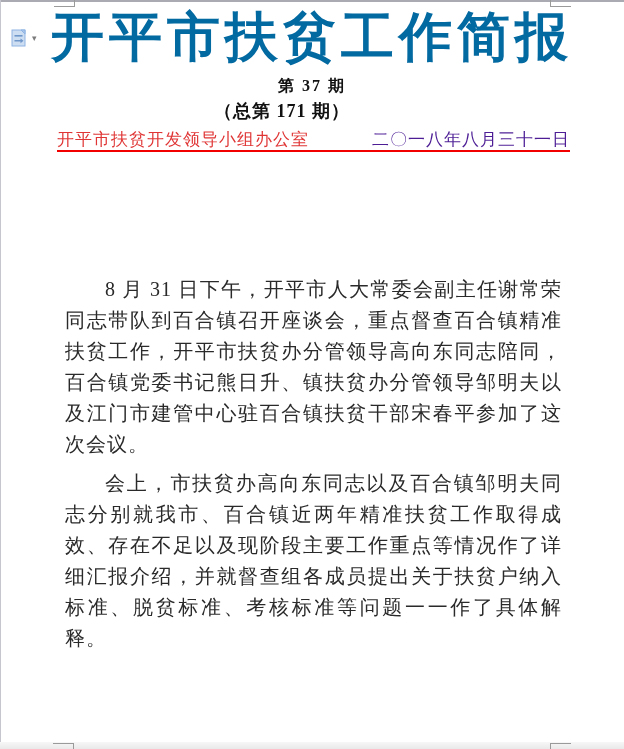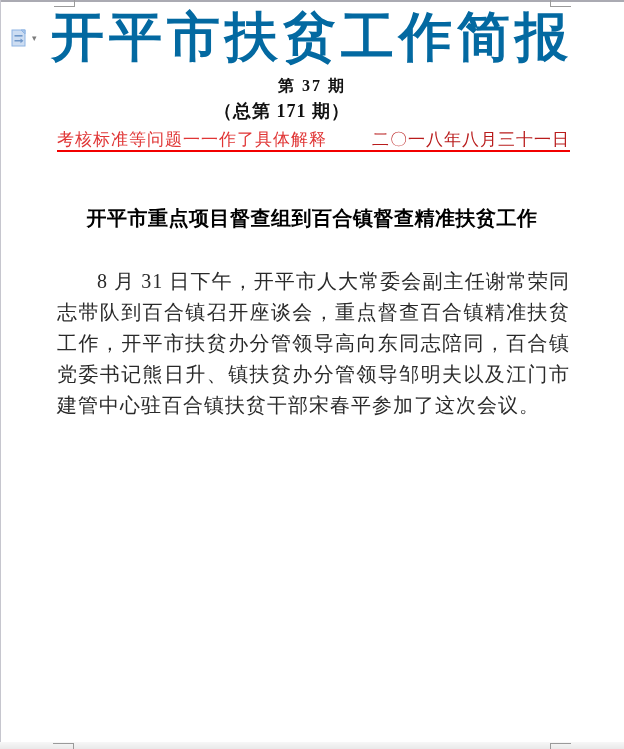--- a/index.html
+++ b/index.html
@@ -24,28 +24,28 @@
   
   .title{position:absolute;left:0;top:8px;width:624px;text-align:center;
     color:#0369a1;font-size:53px;font-weight:bold;letter-spacing:5px;line-height:58px;white-space:nowrap;}
   .issue{position:absolute;left:0;top:76px;width:624px;text-align:center;
     color:#111;font-size:16px;font-weight:bold;letter-spacing:2px;}
   .total-issue{position:absolute;left:0;top:99px;width:564px;text-align:center;
     color:#111;font-size:18px;font-weight:bold;letter-spacing:1px;}
   .office-row{position:absolute;left:57px;top:128px;width:513px;display:flex;
     justify-content:space-between;align-items:baseline;}
   .office{color:#e03535;font-size:17px;letter-spacing:1px;}
-  .issue-date{color:#b91c1c;font-size:17px;letter-spacing:1px;}
+  .issue-date{color:#4c1d95;font-size:17px;letter-spacing:1px;}
   .red-rule{position:absolute;left:57px;top:150px;width:513px;height:2px;background:#f20000;}
   
   .article-heading{position:absolute;left:0;top:205px;width:624px;text-align:center;
     color:#000;font-size:20px;font-weight:bold;letter-spacing:0.5px;}
   .body-text{position:absolute;left:57px;top:266px;width:513px;color:#2a2a2a;
     font-size:20px;line-height:31px;text-align:justify;letter-spacing:1px;}
-  .body-text p{margin:0;text-indent:2em;}
+  .body-text p{margin:8px;text-indent:2em;}
 </style>
 </head>
 <body>
 
 <div id="page">
 
   <div class="top-edge"></div>
   <div class="left-edge"></div>
   <div class="bottom-strip"></div>
   <div class="crop tl"></div>
@@ -63,24 +63,24 @@
       </svg>
     </span>
     <span class="arrow">▾</span>
   </div>
 
   <div class="title">开平市扶贫工作简报</div>
   <div class="issue">第 37 期</div>
   <div class="total-issue">（总第 171 期）</div>
 
   <div class="office-row">
-    <span class="office">考核标准等问题一一作了具体解释</span>
+    <span class="office">开平市扶贫开发领导小组办公室</span>
     <span class="issue-date">二〇一八年八月三十一日</span>
   </div>
   <div class="red-rule"></div>
 
-  <div class="article-heading">开平市重点项目督查组到百合镇督查精准扶贫工作</div>
 
   <div class="body-text">
     <p>8 月 31 日下午，开平市人大常委会副主任谢常荣同志带队到百合镇召开座谈会，重点督查百合镇精准扶贫工作，开平市扶贫办分管领导高向东同志陪同，百合镇党委书记熊日升、镇扶贫办分管领导邹明夫以及江门市建管中心驻百合镇扶贫干部宋春平参加了这次会议。</p>
+    <p>会上，市扶贫办高向东同志以及百合镇邹明夫同志分别就我市、百合镇近两年精准扶贫工作取得成效、存在不足以及现阶段主要工作重点等情况作了详细汇报介绍，并就督查组各成员提出关于扶贫户纳入标准、脱贫标准、考核标准等问题一一作了具体解释。</p>
   </div>
 
 </div>
 
 </body></html>

